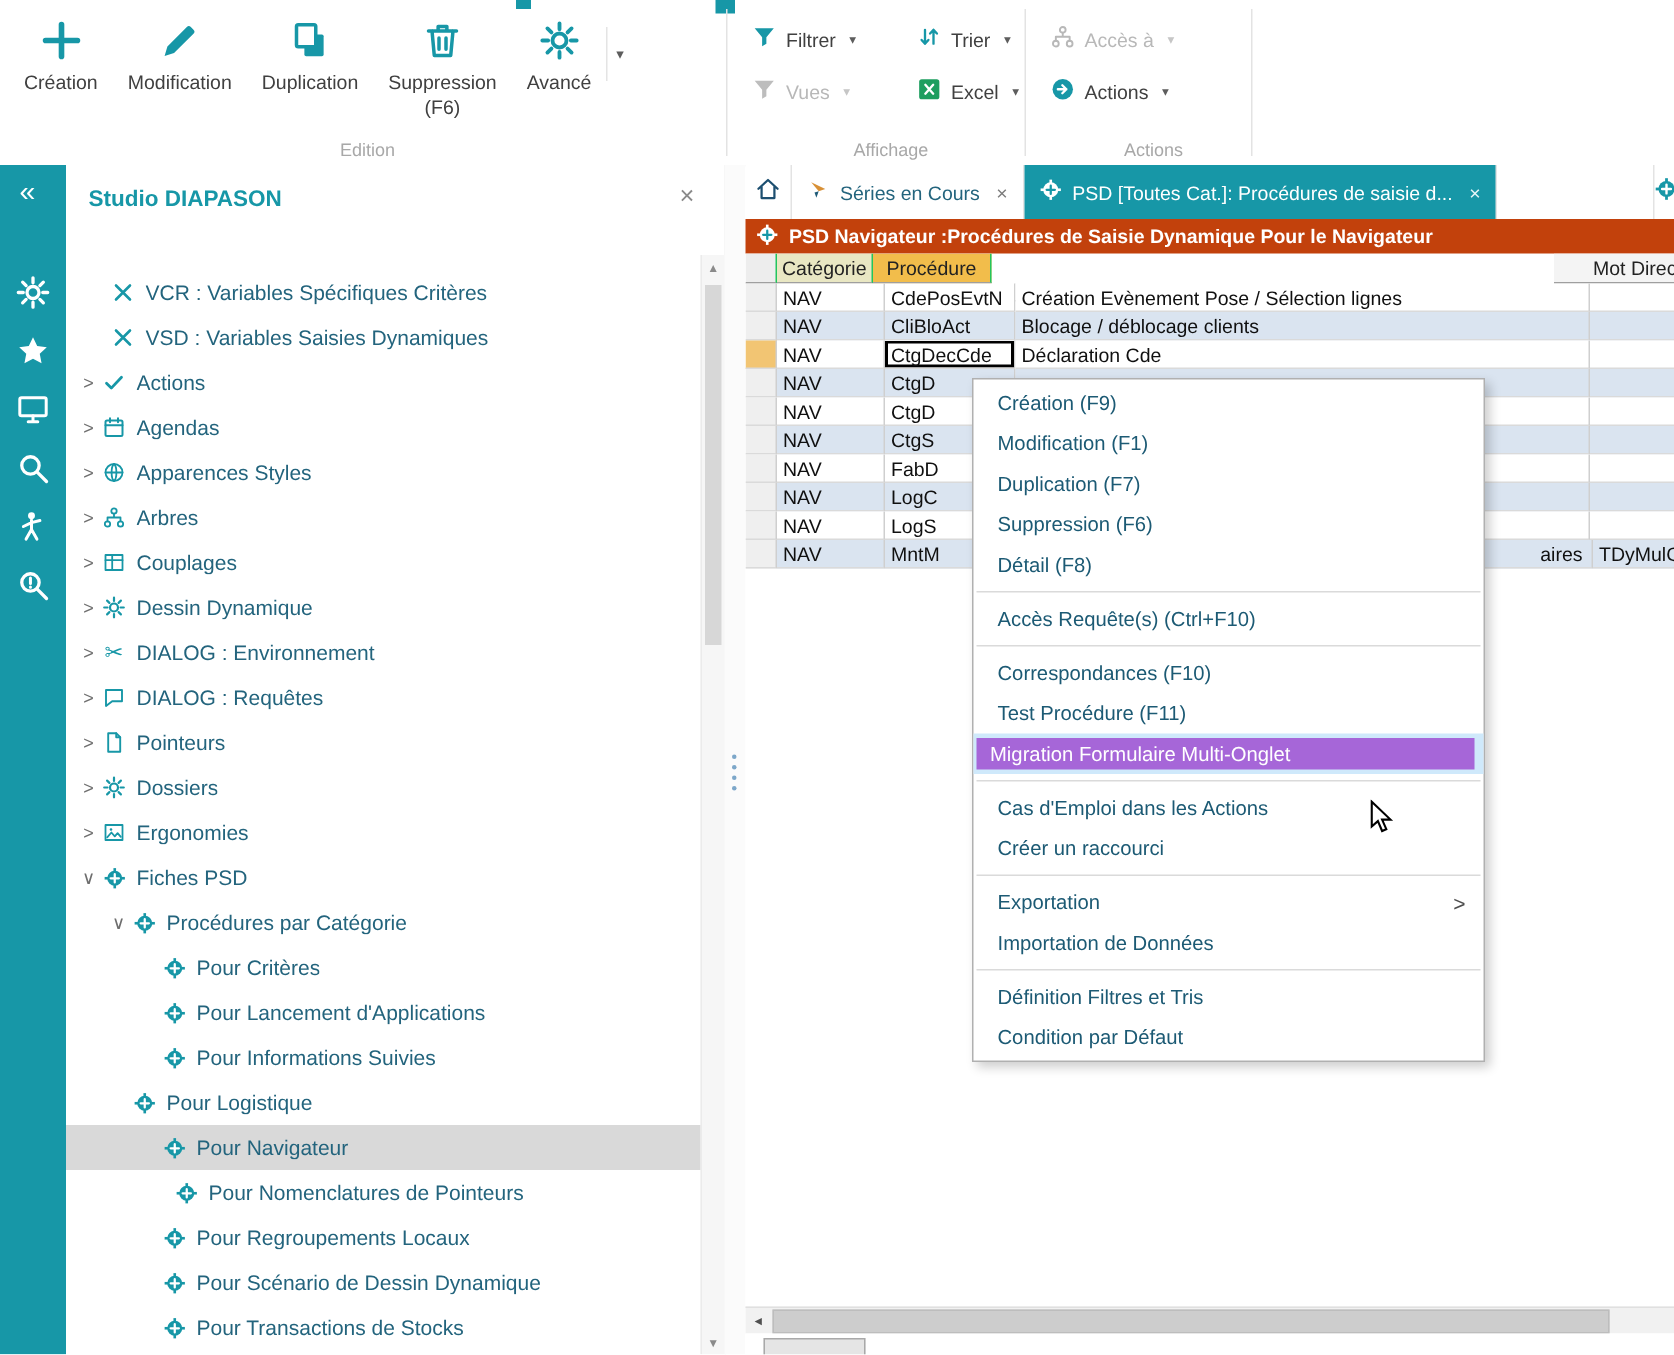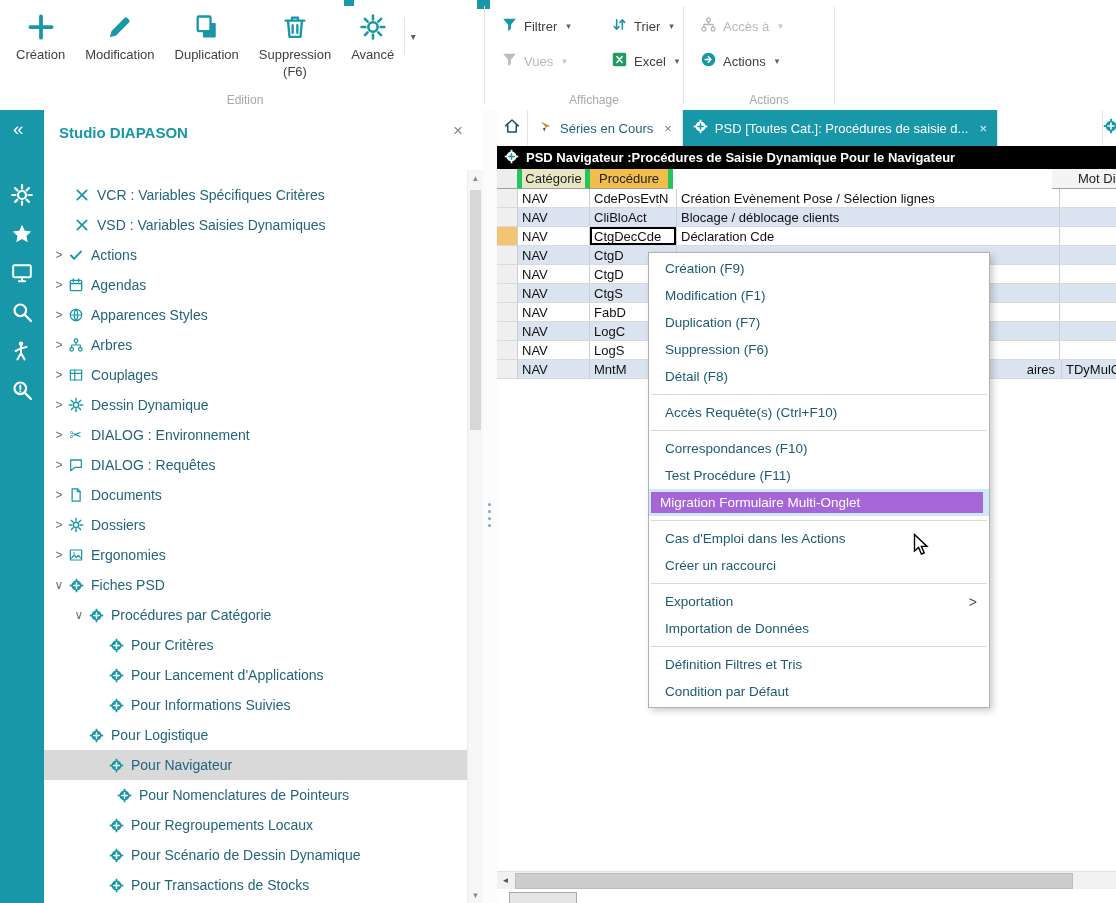--- a/index.html
+++ b/index.html
@@ -56,26 +56,26 @@
 
   
   .main{position:absolute;left:497px;top:110px;right:0;bottom:0;background:#fff}
   .tabbar{position:absolute;left:0;top:0;right:0;height:36px;display:flex;background:#fff}
   .tabhome{width:30px;display:flex;align-items:center;justify-content:center;border-right:1px solid #e3e3e3;cursor:pointer}
   .tab{display:flex;align-items:center;gap:7px;padding:0 10px;font-size:13px;color:#23647d;border-right:1px solid #e3e3e3;white-space:nowrap;cursor:pointer}
   .tab .x{font-size:13px;color:#7d7d7d;margin-left:4px}
   .tab.active{background:#1797a7;color:#fff}
   .tab.active .x{color:#e8f6f8}
   .tabpartial{position:absolute;right:0;top:0;height:36px;width:13px;overflow:hidden;display:flex;align-items:center;border-left:1px solid #e3e3e3;background:#fff;cursor:pointer}
-  .psdheader{position:absolute;left:0;top:36px;right:0;height:23px;background:#000000;color:#fff;display:flex;align-items:center;gap:7px;padding-left:7px;font-size:13px;font-weight:bold;white-space:nowrap;overflow:hidden}
+  .psdheader{position:absolute;left:0;top:36px;right:0;height:23px;background:#c2410c;color:#fff;display:flex;align-items:center;gap:7px;padding-left:7px;font-size:13px;font-weight:bold;white-space:nowrap;overflow:hidden}
 
   
   .grid{position:absolute;left:0;top:59px;right:0;bottom:31px;overflow:hidden}
   .ghead{display:flex;height:20px;font-size:13px;color:#222}
-  .gh{flex:none;display:flex;align-items:center;justify-content:center;border-right:5px solid #22c55e;border-bottom:1px solid #9f9f9f;overflow:hidden;white-space:nowrap;cursor:pointer}
+  .gh{flex:none;display:flex;align-items:center;justify-content:center;border-right:1px solid #22c55e;border-bottom:1px solid #9f9f9f;overflow:hidden;white-space:nowrap;cursor:pointer}
   .grow{display:flex;height:19px;font-size:13px;color:#101010}
   .gc{flex:none;display:flex;align-items:center;padding:0 4px;border-right:1px solid #cfcfcf;border-bottom:1px solid #dadada;overflow:hidden;white-space:nowrap;background:#fff}
   .grow.stripe .gc{background:#dae4f0}
   .grow .gc.selcell{background:#efefef;padding:0}
   .grow .gc.selcell.current{background:#f2c573}
   .gc.selected-cell{box-shadow:inset 0 0 0 2px #000;background:#fff}
 
   
   .menu{position:absolute;left:151px;top:142px;width:340px;background:#fff;border:1px solid #b0b0b0;
         box-shadow:3px 3px 7px rgba(0,0,0,.2);padding:2px 0;z-index:5}
@@ -360,21 +360,21 @@
           <div class="tlabel">DIALOG : Requêtes</div>
         </div>
         <div class="titem" style="padding-left: 8px;">
           <div class="chev">&gt;</div>
           <div class="ticon">
             <svg width="16" height="16" viewBox="0 0 24 24" fill="none" stroke-linecap="round" stroke-linejoin="round">
               <path d="M6.2 2.8h8.2l3.8 3.8v14.6H6.2z" stroke="#1797a7" stroke-width="1.9"></path>
               <path d="M14.2 2.8v4h4" stroke="#1797a7" stroke-width="1.9"></path>
             </svg>
           </div>
-          <div class="tlabel">Documents</div>
+          <div class="tlabel">Pointeurs</div>
         </div>
         <div class="titem" style="padding-left: 8px;">
           <div class="chev">&gt;</div>
           <div class="ticon">
             <svg width="16" height="16" viewBox="0 0 24 24" fill="none" stroke-linecap="round" stroke-linejoin="round">
               <circle cx="12" cy="12" r="4" stroke="#1797a7" stroke-width="2.2"></circle>
               <path d="M12 2.2v3.3M12 18.5v3.3M2.2 12h3.3M18.5 12h3.3M5.1 5.1l2.3 2.3M16.6 16.6l2.3 2.3M18.9 5.1l-2.3 2.3M7.4 16.6l-2.3 2.3" stroke="#1797a7" stroke-width="2.2"></path>
             </svg>
           </div>
           <div class="tlabel">Dossiers</div>

